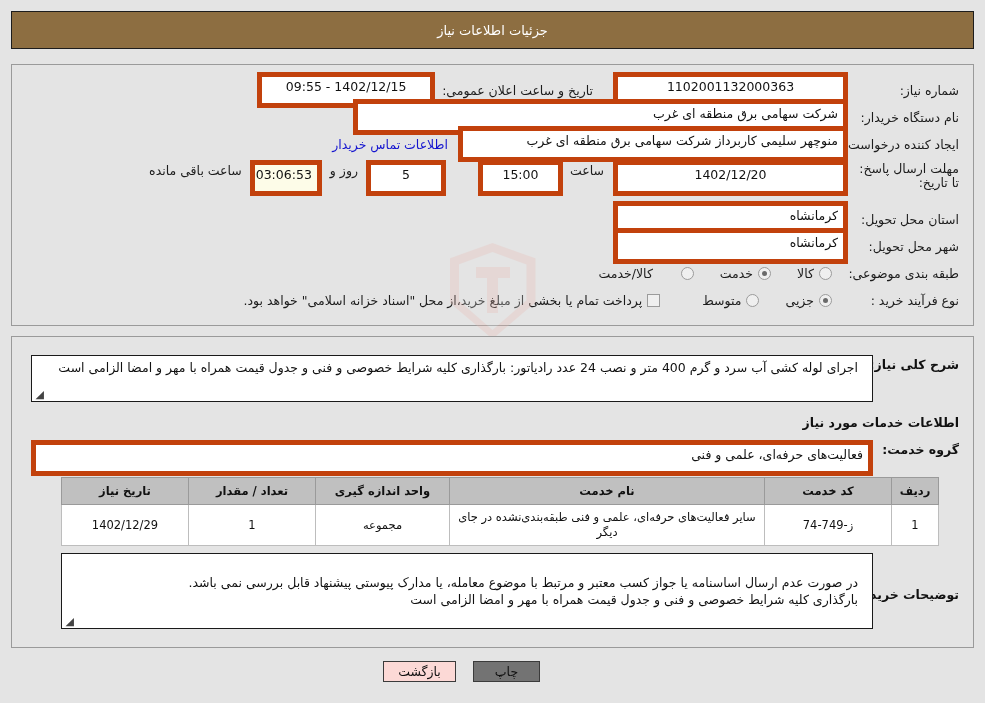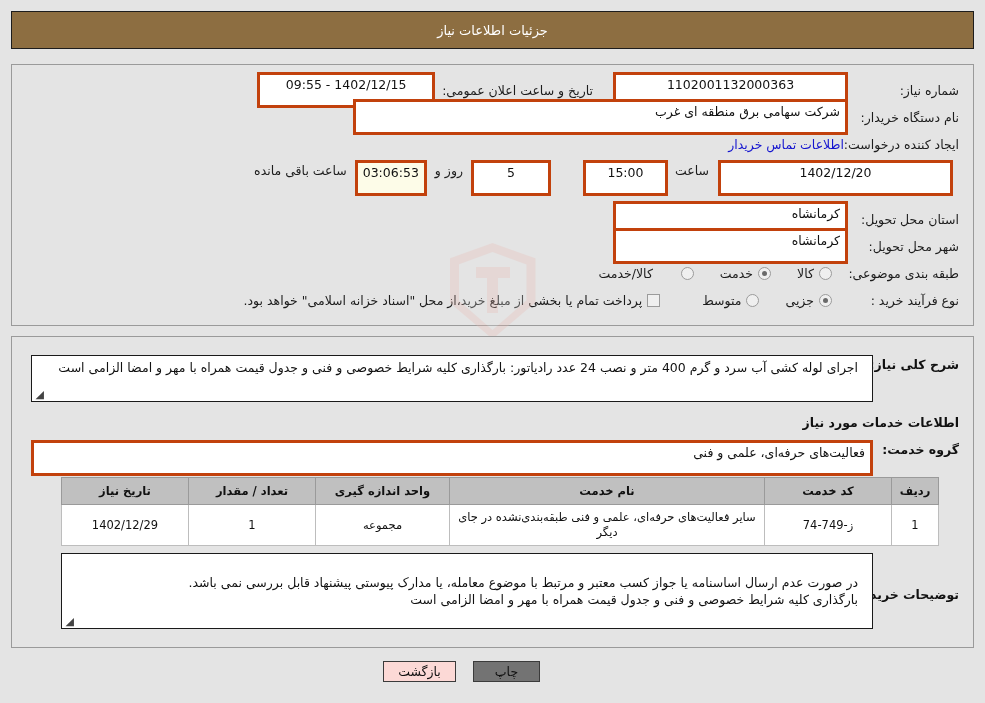--- a/index.html
+++ b/index.html
@@ -55,21 +55,21 @@
   }
   .lbl {
     font-size: 12.5px;
     color: #1c1c1c;
     white-space: nowrap;
     text-align: right;
   }
   .lbl.two-line { line-height: 14px; white-space: normal; }
 
   .box {
-    border: 3px solid #c2410c;
+    border: 5px solid #c2410c;
     background: #ffffff;
     box-sizing: border-box;
     height: 36px;
     line-height: 20px;
     font-size: 12.5px;
     color: #111;
     padding: 0 5px;
     overflow: hidden;
     white-space: nowrap;
   }
@@ -258,24 +258,26 @@
       <div class="box center" style="width:178px; margin-right:7px;">1402/12/15 - 09:55</div>
     </div>
 
     <div class="row" style="top:41px; right:14px;">
       <span class="lbl" style="width:105px;">نام دستگاه خریدار:</span>
       <div class="box right" style="width:495px; margin-right:6px;">شرکت سهامی برق منطقه ای غرب</div>
     </div>
 
     <div class="row" style="top:68px; right:14px;">
       <span class="lbl" style="width:105px;">ایجاد کننده درخواست:</span>
+      <div class="box right" style="width:390px; margin-right:6px;">منوچهر  سلیمی کاربرداز شرکت سهامی برق منطقه ای غرب</div>
       <a class="link" style="margin-right:10px;">اطلاعات تماس خریدار</a>
     </div>
 
     <div class="row" style="top:95px; right:14px; align-items:flex-start; height:auto;">
+      <span class="lbl two-line" style="width:105px; padding-top:2px;">مهلت ارسال پاسخ: تا تاریخ:</span>
       <div class="box center" style="width:235px; margin-right:6px;">1402/12/20</div>
       <span class="plain" style="margin-right:9px; line-height:22px;">ساعت</span>
       <div class="box center" style="width:85px; margin-right:7px;">15:00</div>
       <div class="box center" style="width:80px; margin-right:32px;">5</div>
       <span class="plain" style="margin-right:8px; line-height:22px;">روز و</span>
       <div class="box center cream" style="width:72px; margin-right:8px;">03:06:53</div>
       <span class="plain" style="margin-right:8px; line-height:22px;">ساعت باقی مانده</span>
     </div>
 
     <div class="row" style="top:143px; right:14px;">

